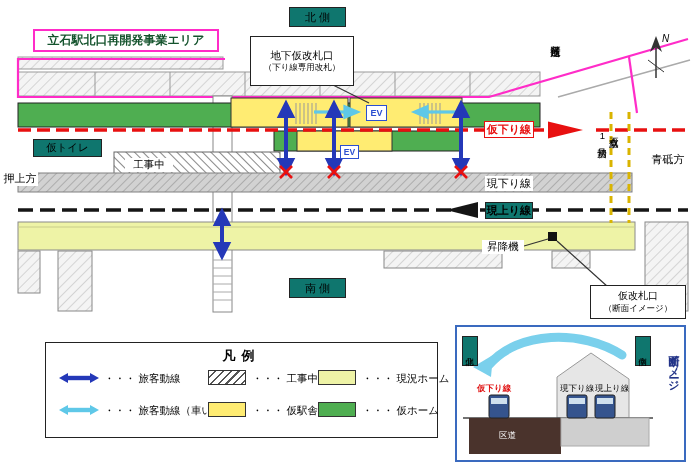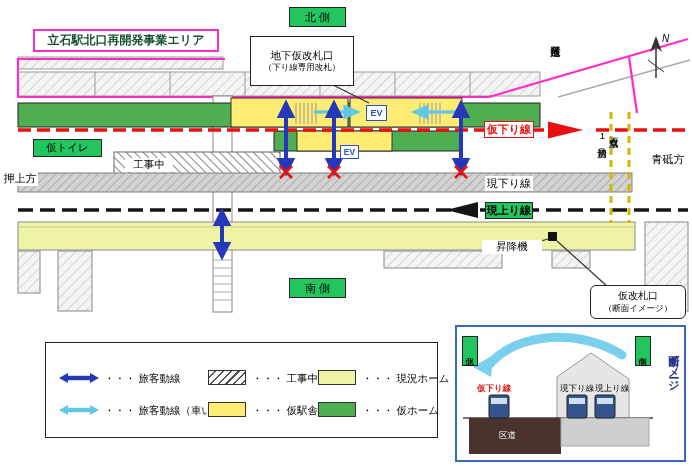--- a/index.html
+++ b/index.html
@@ -1,20 +1,20 @@
 <!DOCTYPE html>
 <html><head>
 <meta charset="utf-8">
 <style>
   * { margin:0; padding:0; box-sizing:border-box; }
   body { font-family:"Liberation Sans","DejaVu Sans",sans-serif; background:#fff; }
   .canvas { position:relative; width:692px; height:467px; background:#fff; overflow:hidden; }
   .abs { position:absolute; }
   .svg-layer { position:absolute; left:0; top:0; }
-  .bbox { background:#22c55e; border:1.5px solid #222; display:flex; align-items:center; justify-content:center; text-align:center; }
+  .bbox { background:#0f766e; border:1.5px solid #222; display:flex; align-items:center; justify-content:center; text-align:center; }
   .plain { background:#fff; display:flex; align-items:center; justify-content:center; text-align:center; }
   .vert { writing-mode:vertical-rl; text-orientation:upright; }
   .callout { background:#fff; border:1.4px solid #222; display:flex; flex-direction:column; align-items:center; justify-content:center; line-height:1.25; }
   .legend { background:#fff; border:1.5px solid #222; }
   .legend-title { text-align:center; font-weight:bold; font-size:13px; margin-top:4px; letter-spacing:6px; }
   .legend-label { font-size:10.5px; white-space:nowrap; }
   .sw { width:38px; height:15px; border:1px solid #333; }
   .sw-hatch { background:repeating-linear-gradient(135deg,#ffffff 0 4px,#555 4px 5.5px); }
   .sw-yellow { background:#ffec72; }
   .sw-lgreen { background:#eef3a6; }
@@ -204,34 +204,35 @@
   <div class="abs plain" style="left:2px;top:171px;width:36px;height:15px;font-size:11px;">押上方</div>
 
   <div class="abs bbox" style="left:33px;top:139px;width:69px;height:18px;font-size:10.5px;border-width:1.2px;">仮トイレ</div>
 
   <div class="abs plain" style="left:125px;top:158px;width:48px;height:14px;font-size:10.5px;">工事中</div>
 
   <div class="abs plain" style="left:485px;top:176px;width:48px;height:15px;font-size:11px;">現下り線</div>
 
   <div class="abs bbox" style="left:485px;top:202px;width:48px;height:17px;font-size:11px;font-weight:bold;border-width:1.3px;">現上り線</div>
 
-  <div class="abs plain" style="left:482px;top:240px;width:60px;height:14px;font-size:10.5px;">昇降機</div>
+  <div class="abs plain" style="left:482px;top:240px;width:42px;height:14px;font-size:10.5px;">昇降機</div>
 
   <div class="abs bbox" style="left:289px;top:278px;width:57px;height:20px;font-size:11px;">南 側</div>
 
-  <div class="abs callout" style="left:590px;top:285px;width:96px;height:34px;border-radius:6px;">
+  <div class="abs callout" style="left:590px;top:285px;width:96px;height:34px;">
     <span style="font-size:10px;">仮改札口</span>
     <span style="font-size:8.5px;">（断面イメージ）</span>
   </div>
 
   <div class="abs" style="left:366px;top:105px;width:21px;height:16px;border:1.5px solid #2b4fd0;color:#2b4fd0;background:#fff;font-weight:bold;font-size:9px;display:flex;align-items:center;justify-content:center;">EV</div>
 
   <div class="abs" style="left:340px;top:145px;width:19px;height:14px;border:1.5px solid #2b4fd0;color:#2b4fd0;background:#fff;font-weight:bold;font-size:8.5px;display:flex;align-items:center;justify-content:center;">EV</div>
 
   <div class="abs legend" style="left:45px;top:342px;width:393px;height:96px;">
+    <div class="legend-title">凡例</div>
 
     <svg class="abs" style="left:12px;top:28px;" width="42" height="14">
       <polygon points="1,7 10,2 10,12" fill="#2438b8"></polygon>
         <rect x="9" y="4.8" width="24" height="4.4" fill="#2438b8"></rect>
         <polygon points="41,7 32,2 32,12" fill="#2438b8"></polygon>
     </svg>
     <div class="abs legend-label" style="left:58px;top:29px;">・・・ 旅客動線</div>
 
     <svg class="abs" style="left:12px;top:60px;" width="42" height="14">
       <polygon points="1,7 10,2 10,12" fill="#5fc8e8"></polygon>

